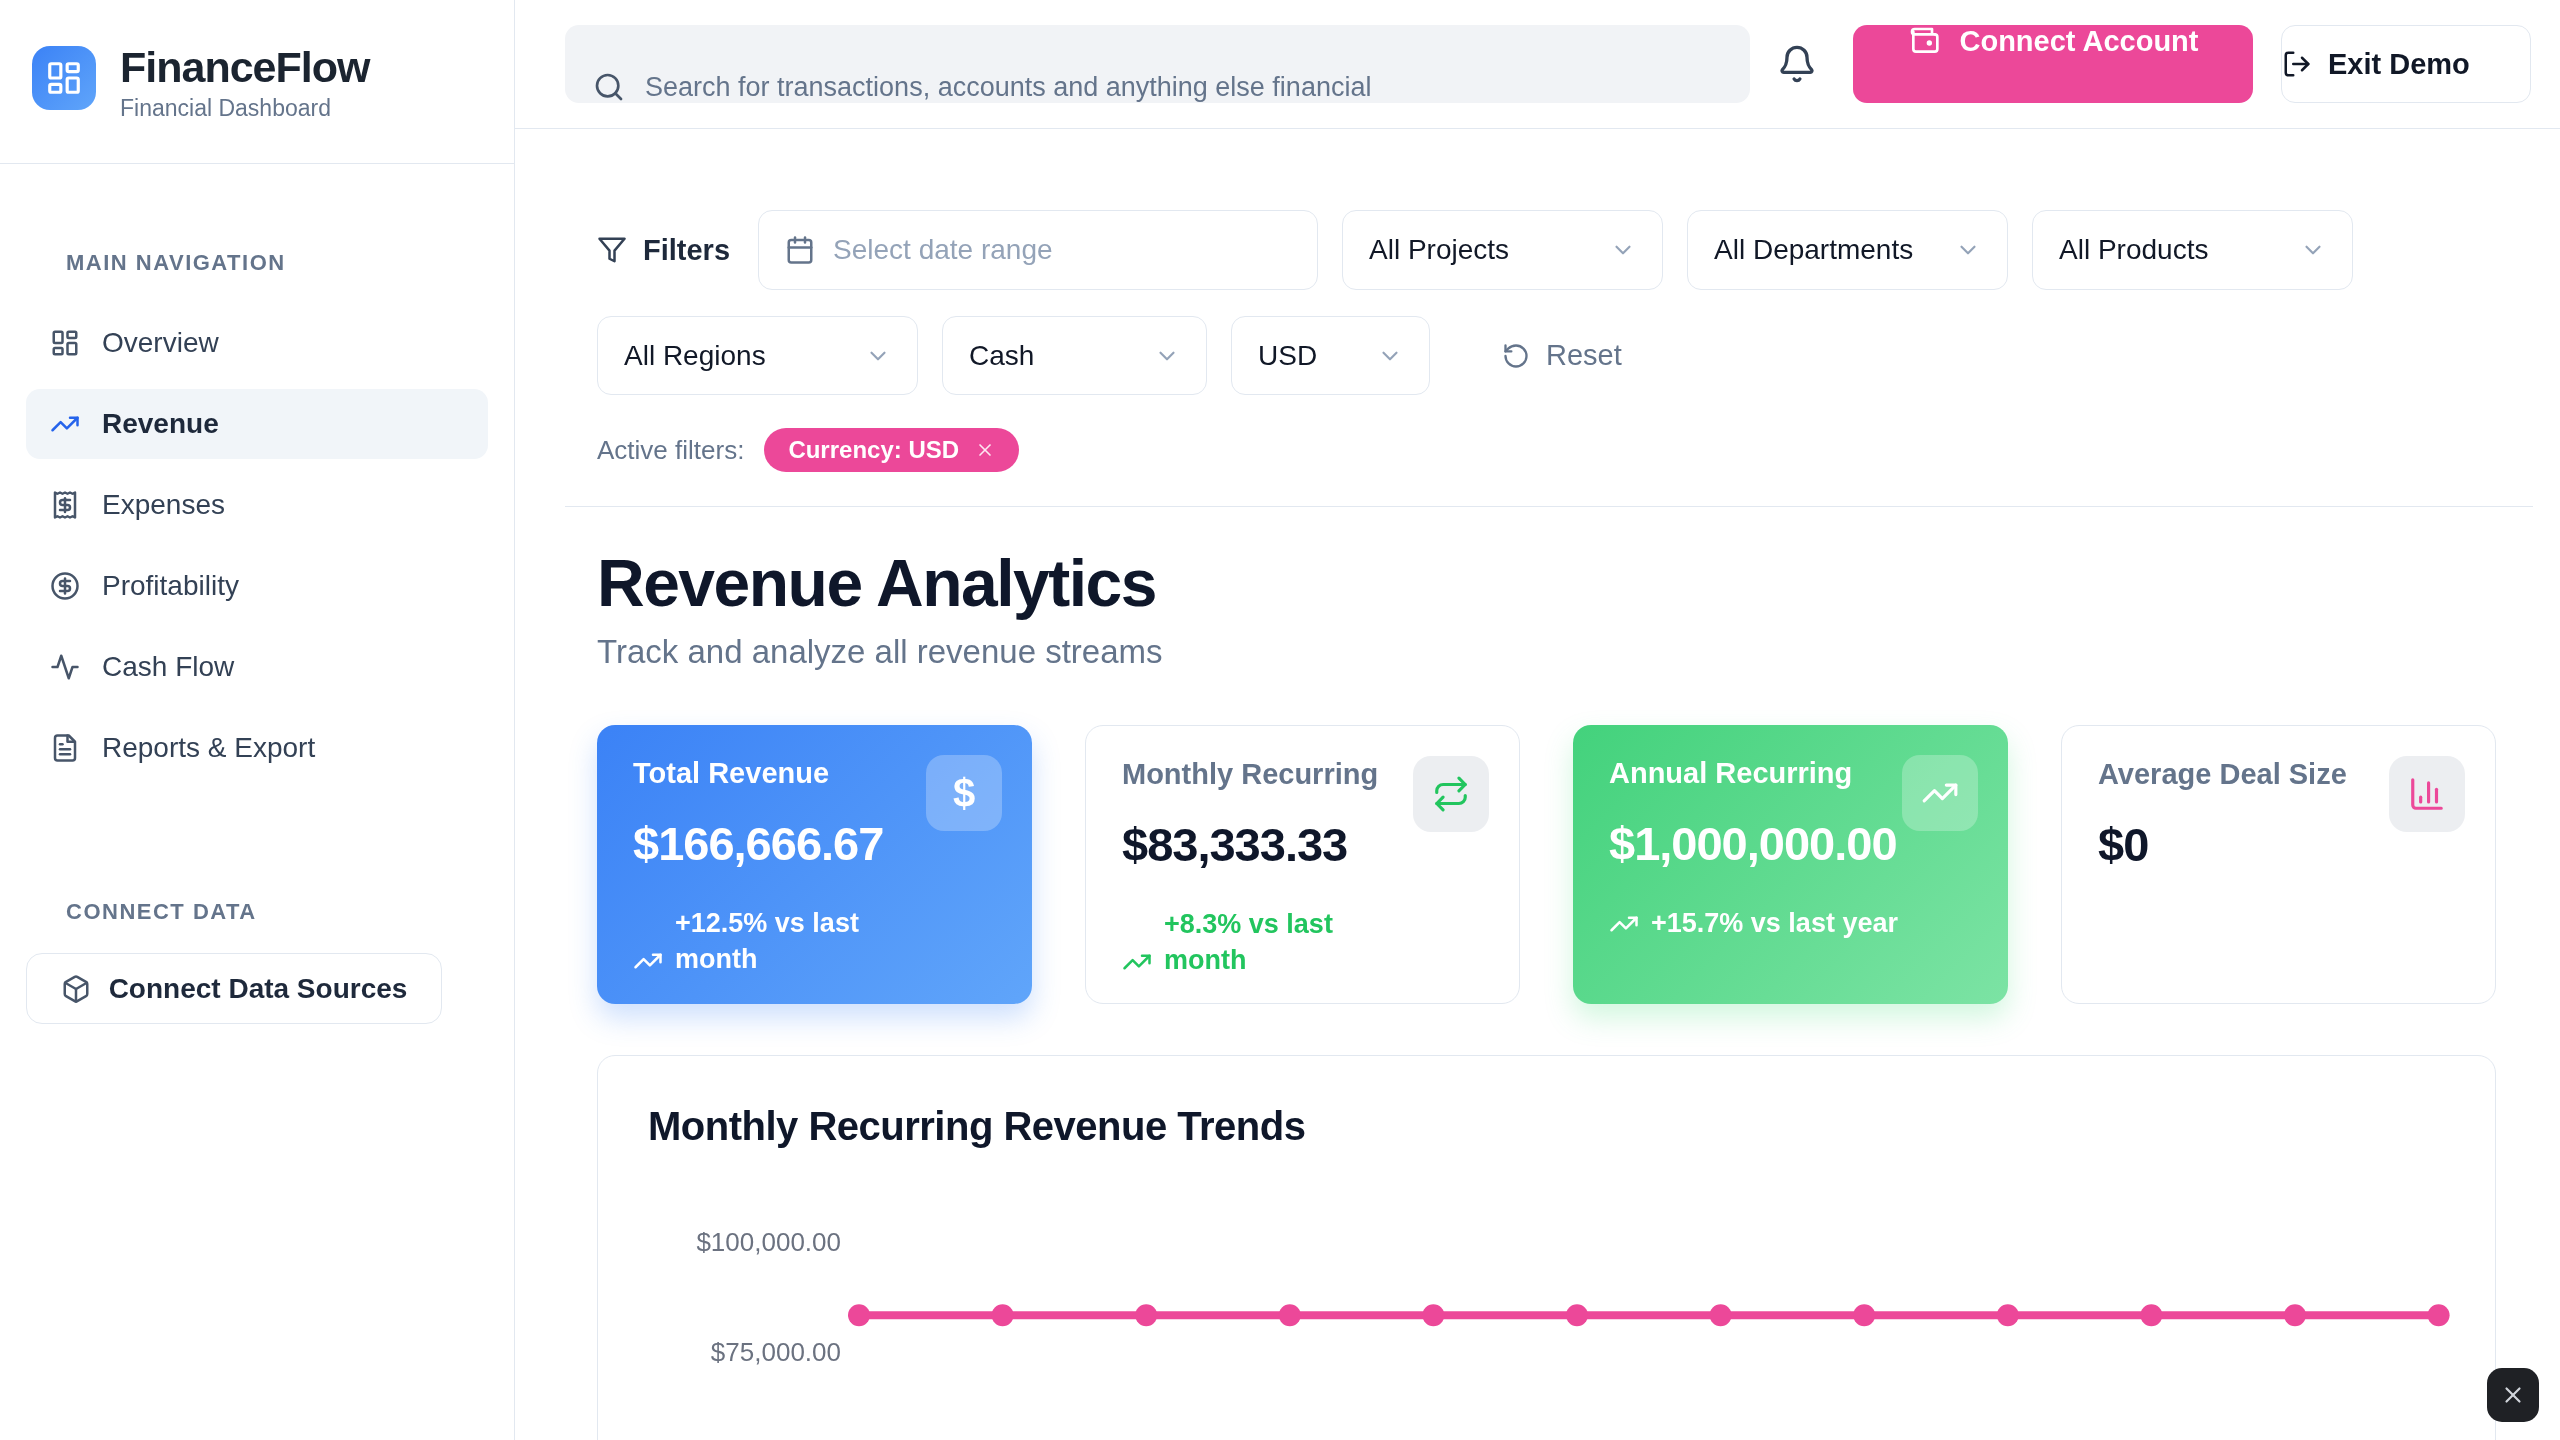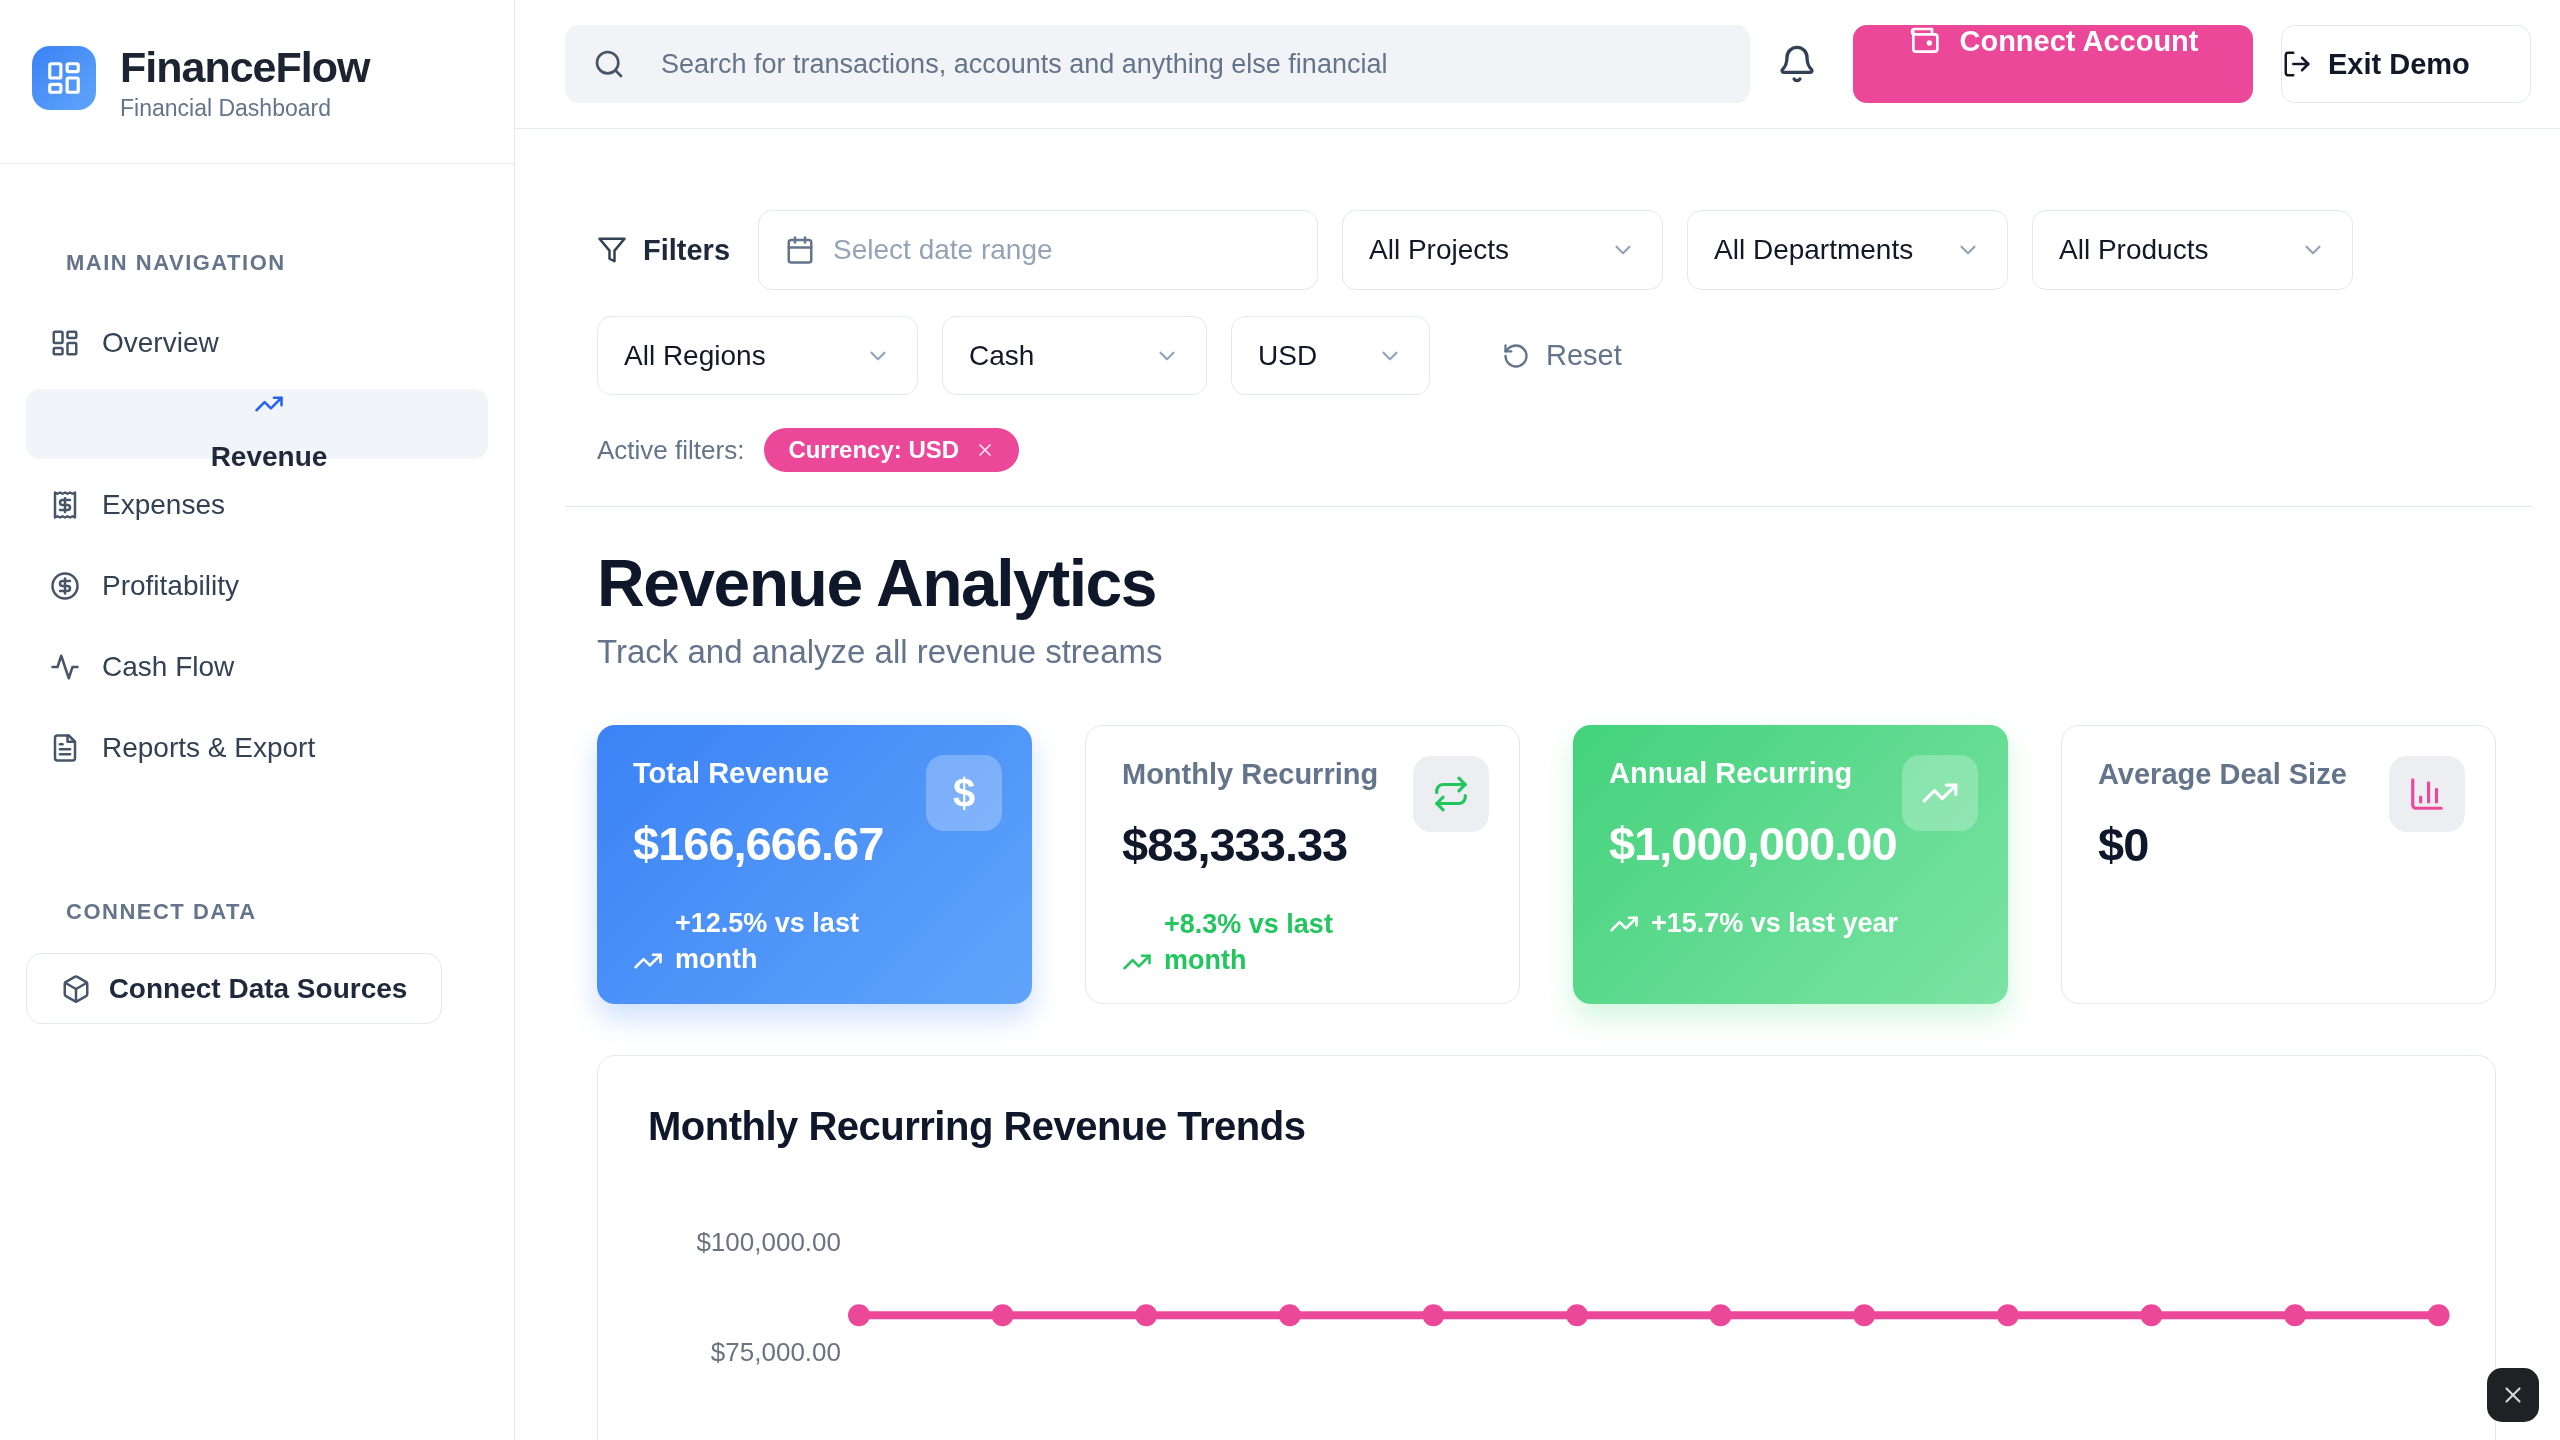--- a/index.html
+++ b/index.html
@@ -17,35 +17,35 @@
   .brand-name { font-size:43px; font-weight:800; color:#1b2430; letter-spacing:-1px; line-height:1.1; }
   .brand-tagline { font-size:23px; color:#64748b; margin-top:4px; }
   .side-section-label { font-size:22px; font-weight:700; color:#64748b;
     letter-spacing:1.5px; padding:0 0 0 66px; }
   .nav-label-1 { margin-top:86px; }
   .nav-list { padding:32px 26px 0 26px; }
   .nav-item { display:flex; align-items:center; gap:22px; height:70px;
     padding-left:24px; border-radius:14px; margin-bottom:11px; color:#334155;
     font-size:28px; cursor:pointer; }
   .nav-item .nav-ic { width:30px; height:30px; color:#475569; flex:0 0 auto; }
-  .nav-item.active { background:#f1f5f9; color:#1e293b; font-weight:600;flex-direction:column; }
+  .nav-item.active { background:#f1f5f9; color:#1e293b; font-weight:600; }
   .nav-item.active .nav-ic { color:#2563eb; }
   .connect-label { margin-top:116px; }
   .connect-btn { margin:28px 26px 0 26px; width:416px; height:71px;
     border:1px solid #e2e8f0; border-radius:16px; background:#fff;
     display:flex; align-items:center; justify-content:center; gap:18px;
     font-size:28px; font-weight:600; color:#1e293b; cursor:pointer; }
   .connect-btn svg { width:30px; height:30px; color:#475569; }
 
   
   .topbar { position:absolute; left:515px; top:0; right:0; height:129px;
     background:#fff; border-bottom:1px solid #e2e8f0; display:flex; align-items:center; }
   .search-box { position:absolute; left:50px; top:25px; width:1185px; height:78px;
-    background:#f1f3f6; border-radius:14px; display:flex; align-items:center;
-    padding:0 28px; gap:36px; }
+    background:#f1f3f6; border-radius:14px; display:flex; align-items:flex-end;
+    padding:0 28px; gap:20px; }
   .search-box svg { width:32px; height:32px; color:#475569; flex:0 0 auto; }
   .search-box input { border:none; outline:none; background:transparent; flex:1;
     font-size:27px; color:#1e293b; font-family:"Liberation Sans",sans-serif; }
   .search-box input::placeholder { color:#64748b; }
   .bell-btn { position:absolute; left:1262px; top:44px; width:40px; height:40px;
     color:#334155; background:none; border:none; cursor:pointer; }
   .btn-pink { position:absolute; left:1338px; top:25px; width:400px; height:78px;
     background:#ec4899; border:none; border-radius:14px; color:#fff;
     font-size:29px; font-weight:700; display:flex; align-items:flex-start;
     justify-content:center; gap:20px; cursor:pointer; font-family:"Liberation Sans",sans-serif; }

